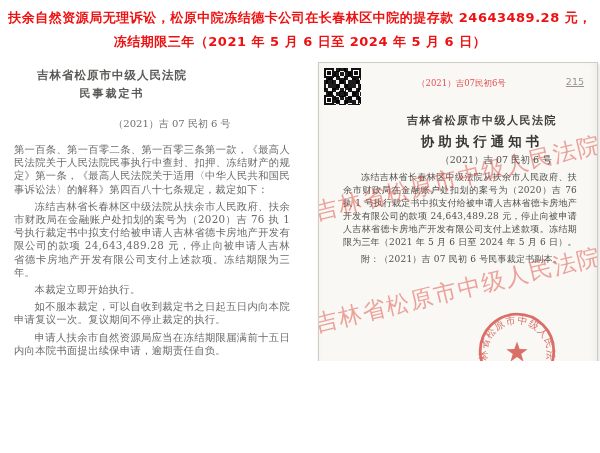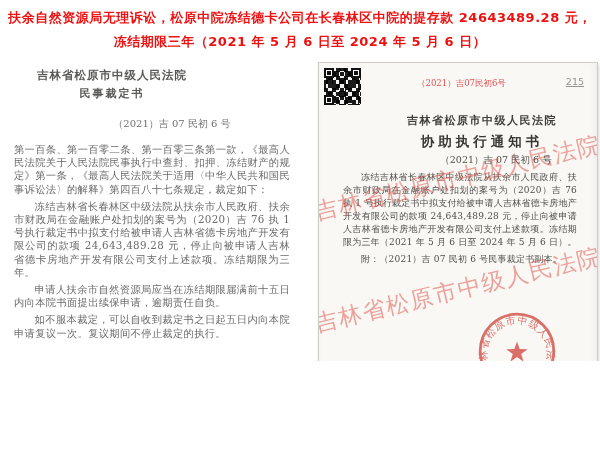--- a/index.html
+++ b/index.html
@@ -90,22 +90,23 @@
     <div>冻结期限三年（2021 年 5 月 6 日至 2024 年 5 月 6 日）</div>
   </div>
 
   <div class="doc left-doc">
     <div class="doc-court">吉林省松原市中级人民法院</div>
     <div class="doc-type">民事裁定书</div>
     <div class="case-no">（2021）吉 07 民初 6 号</div>
     <div class="para-block">
       <p class="para no-indent">第一百条、第一百零二条、第一百零三条第一款，《最高人民法院关于人民法院民事执行中查封、扣押、冻结财产的规定》第一条，《最高人民法院关于适用〈中华人民共和国民事诉讼法〉的解释》第四百八十七条规定，裁定如下：</p>
       <p class="para">冻结吉林省长春林区中级法院从扶余市人民政府、扶余市财政局在金融账户处扣划的案号为（2020）吉 76 执 1 号执行裁定书中拟支付给被申请人吉林省德卡房地产开发有限公司的款项 24,643,489.28 元，停止向被申请人吉林省德卡房地产开发有限公司支付上述款项。冻结期限为三年。</p>
+      <p class="para">本裁定立即开始执行。</p>
+      <p class="para">如不服本裁定，可以自收到裁定书之日起五日内向本院申请复议一次。复议期间不停止裁定的执行。</p>
       <p class="para">申请人扶余市自然资源局应当在冻结期限届满前十五日内向本院书面提出续保申请，逾期责任自负。</p>
-      <p class="para">如不服本裁定，可以自收到裁定书之日起五日内向本院申请复议一次。复议期间不停止裁定的执行。</p>
     </div>
     <div class="judges">
       <div class="judge-row">
         <span>审　判　长</span>
         <span>牟凤桐</span>
       </div>
       <div class="judge-row">
         <span>审　判　员</span>
         <span>邱伟莉</span>
       </div>

